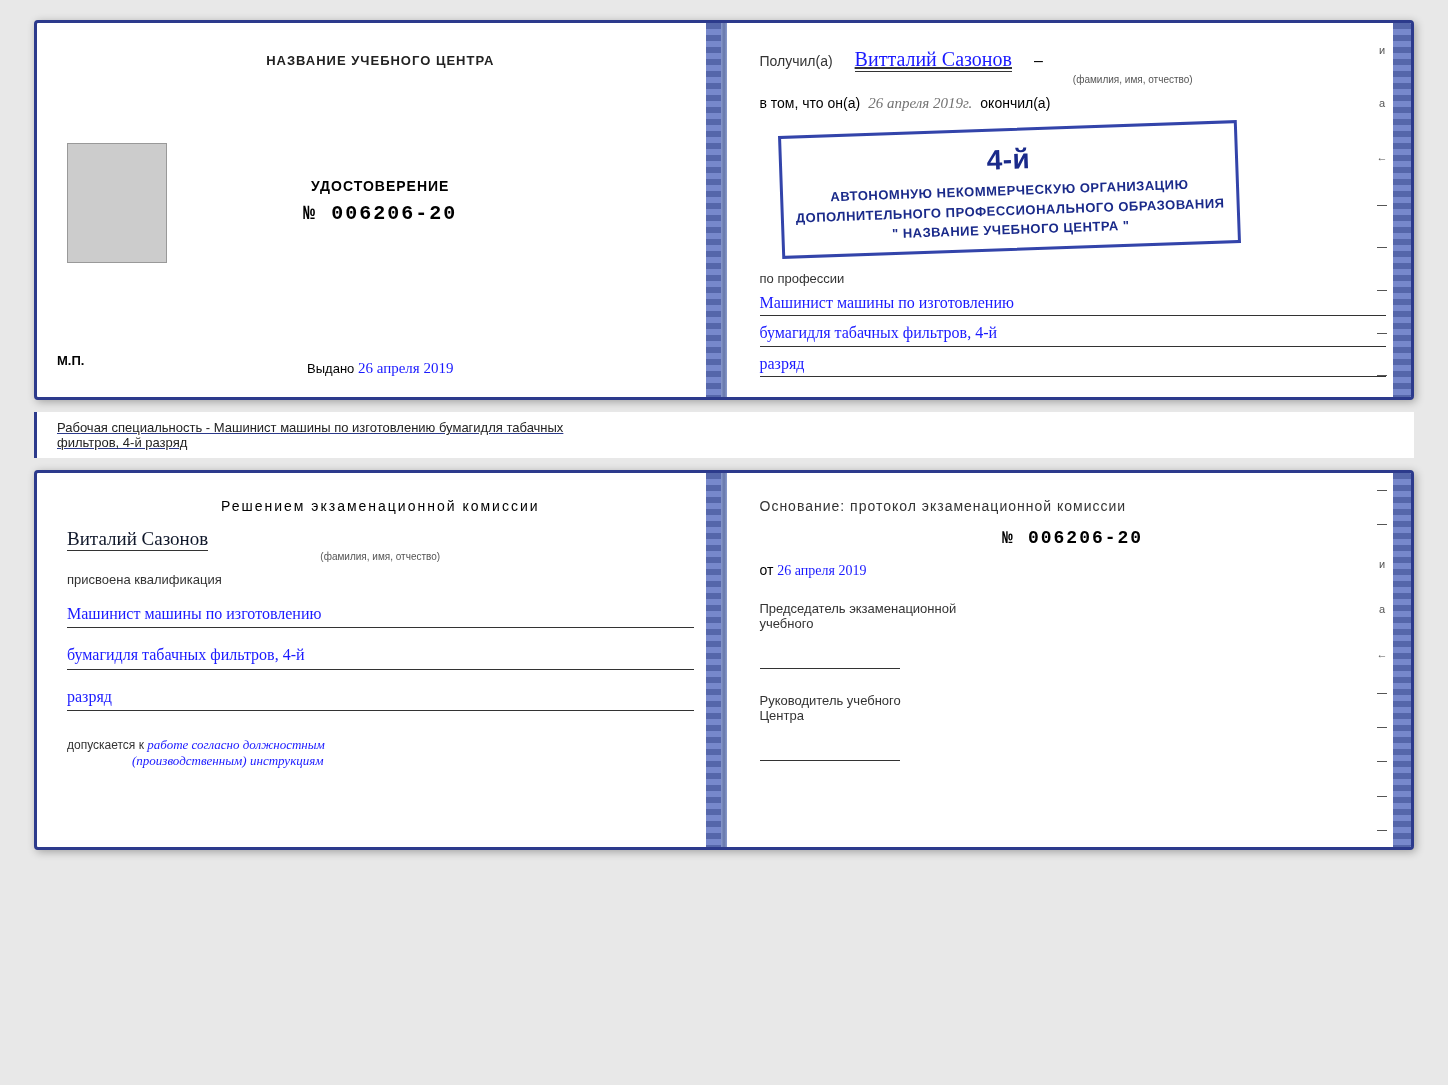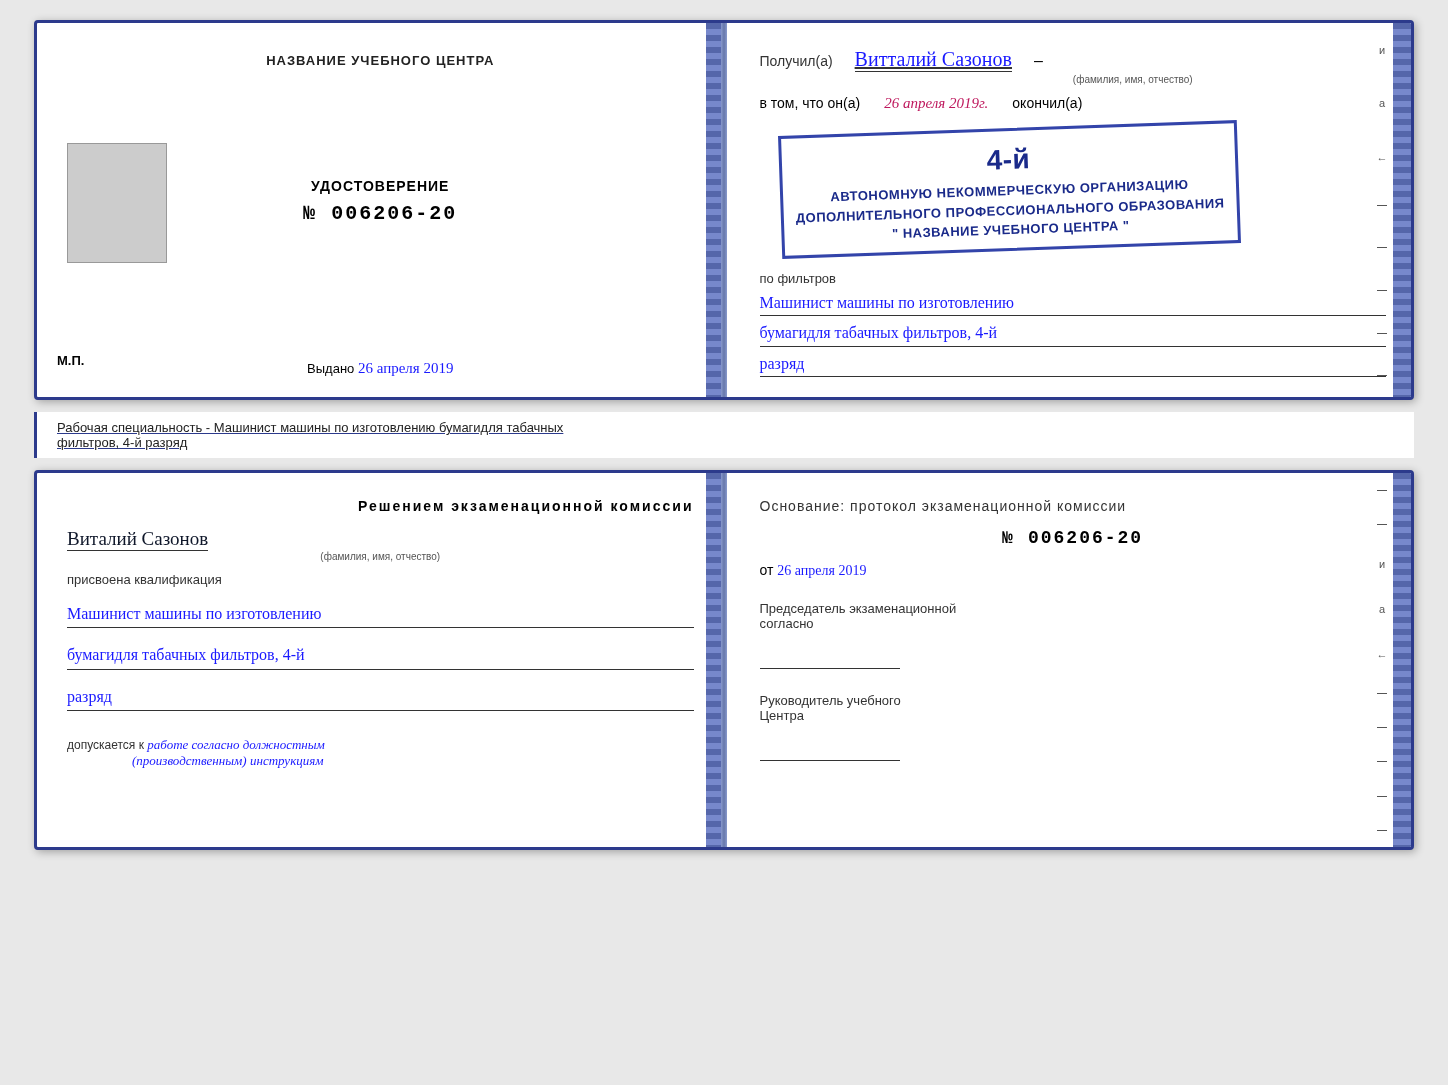--- a/index.html
+++ b/index.html
@@ -183,28 +183,28 @@
       color: #555;
       text-align: center;
       display: block;
     }
 
     .vtom-line {
       font-size: 14px;
       margin: 10px 0 6px 0;
       display: flex;
       align-items: baseline;
-      gap: 24px;
+      gap: 8px;
       flex-wrap: wrap;
     }
 
     .handwritten-date {
       font-family: 'Segoe Script', 'Comic Sans MS', cursive;
       font-size: 15px;
-      color: #be185d;
+      color: #737373;
       font-style: italic;
     }
 
     .stamp-block {
       border: 3px solid #3344aa;
       padding: 8px 12px;
       margin: 10px 0;
       text-align: center;
       font-size: 13px;
       font-weight: bold;
@@ -291,23 +291,23 @@
       flex: 1;
       padding: 25px 25px 25px 35px;
       display: flex;
       flex-direction: column;
       gap: 14px;
       position: relative;
     }
 
     .decision-title {
       font-size: 14px;
-      text-align: right;
+      text-align: center;
       letter-spacing: 2px;
-      font-weight: bold;
+      font-weight: normal;
     }
 
     .handwritten-name-bottom {
       font-family: 'Segoe Script', 'Comic Sans MS', cursive;
       font-size: 19px;
       color: #0f172a;
       border-bottom: 1px solid #333;
       display: inline-block;
       margin-top: 4px;
     }
@@ -481,21 +481,21 @@
 
       <div style="display:flex; align-items: flex-start;">
         <div class="stamp-block">
           <div class="stamp-num">4-й</div>
           <div>АВТОНОМНУЮ НЕКОММЕРЧЕСКУЮ ОРГАНИЗАЦИЮ</div>
           <div>ДОПОЛНИТЕЛЬНОГО ПРОФЕССИОНАЛЬНОГО ОБРАЗОВАНИЯ</div>
           <div>" НАЗВАНИЕ УЧЕБНОГО ЦЕНТРА "</div>
         </div>
       </div>
 
-      <div class="profession-label">по фильтров</div>
+      <div class="profession-label">по профессии</div>
       <span class="handwritten-profession">Машинист машины по изготовлению</span>
       <span class="handwritten-profession">бумагидля табачных фильтров, 4-й</span>
       <span class="handwritten-profession">разряд</span>
 
       <div class="side-marks">
         <span style="font-size:11px; color:#555; writing-mode: horizontal-tb;">и</span>
         <span style="font-size:11px; color:#555; writing-mode: horizontal-tb;">а</span>
         <span style="font-size:11px; color:#555;">←</span>
         <div class="dash-mark"></div>
         <div class="dash-mark"></div>
@@ -543,21 +543,21 @@
 
       <div class="protocol-number">№  006206-20</div>
 
       <div class="protocol-date">
         <span>от</span>
         <span class="protocol-date-handwritten">26 апреля 2019</span>
       </div>
 
       <div class="chairman-label">
         <span>Председатель экзаменационной</span><br>
-        <span>согласно</span>
+        <span>учебного</span>
       </div>
       <div class="signature-line"></div>
 
       <div class="head-label">
         <span>Руководитель учебного</span><br>
         <span>Центра</span>
       </div>
       <div class="signature-line"></div>
 
       <div class="side-marks">

